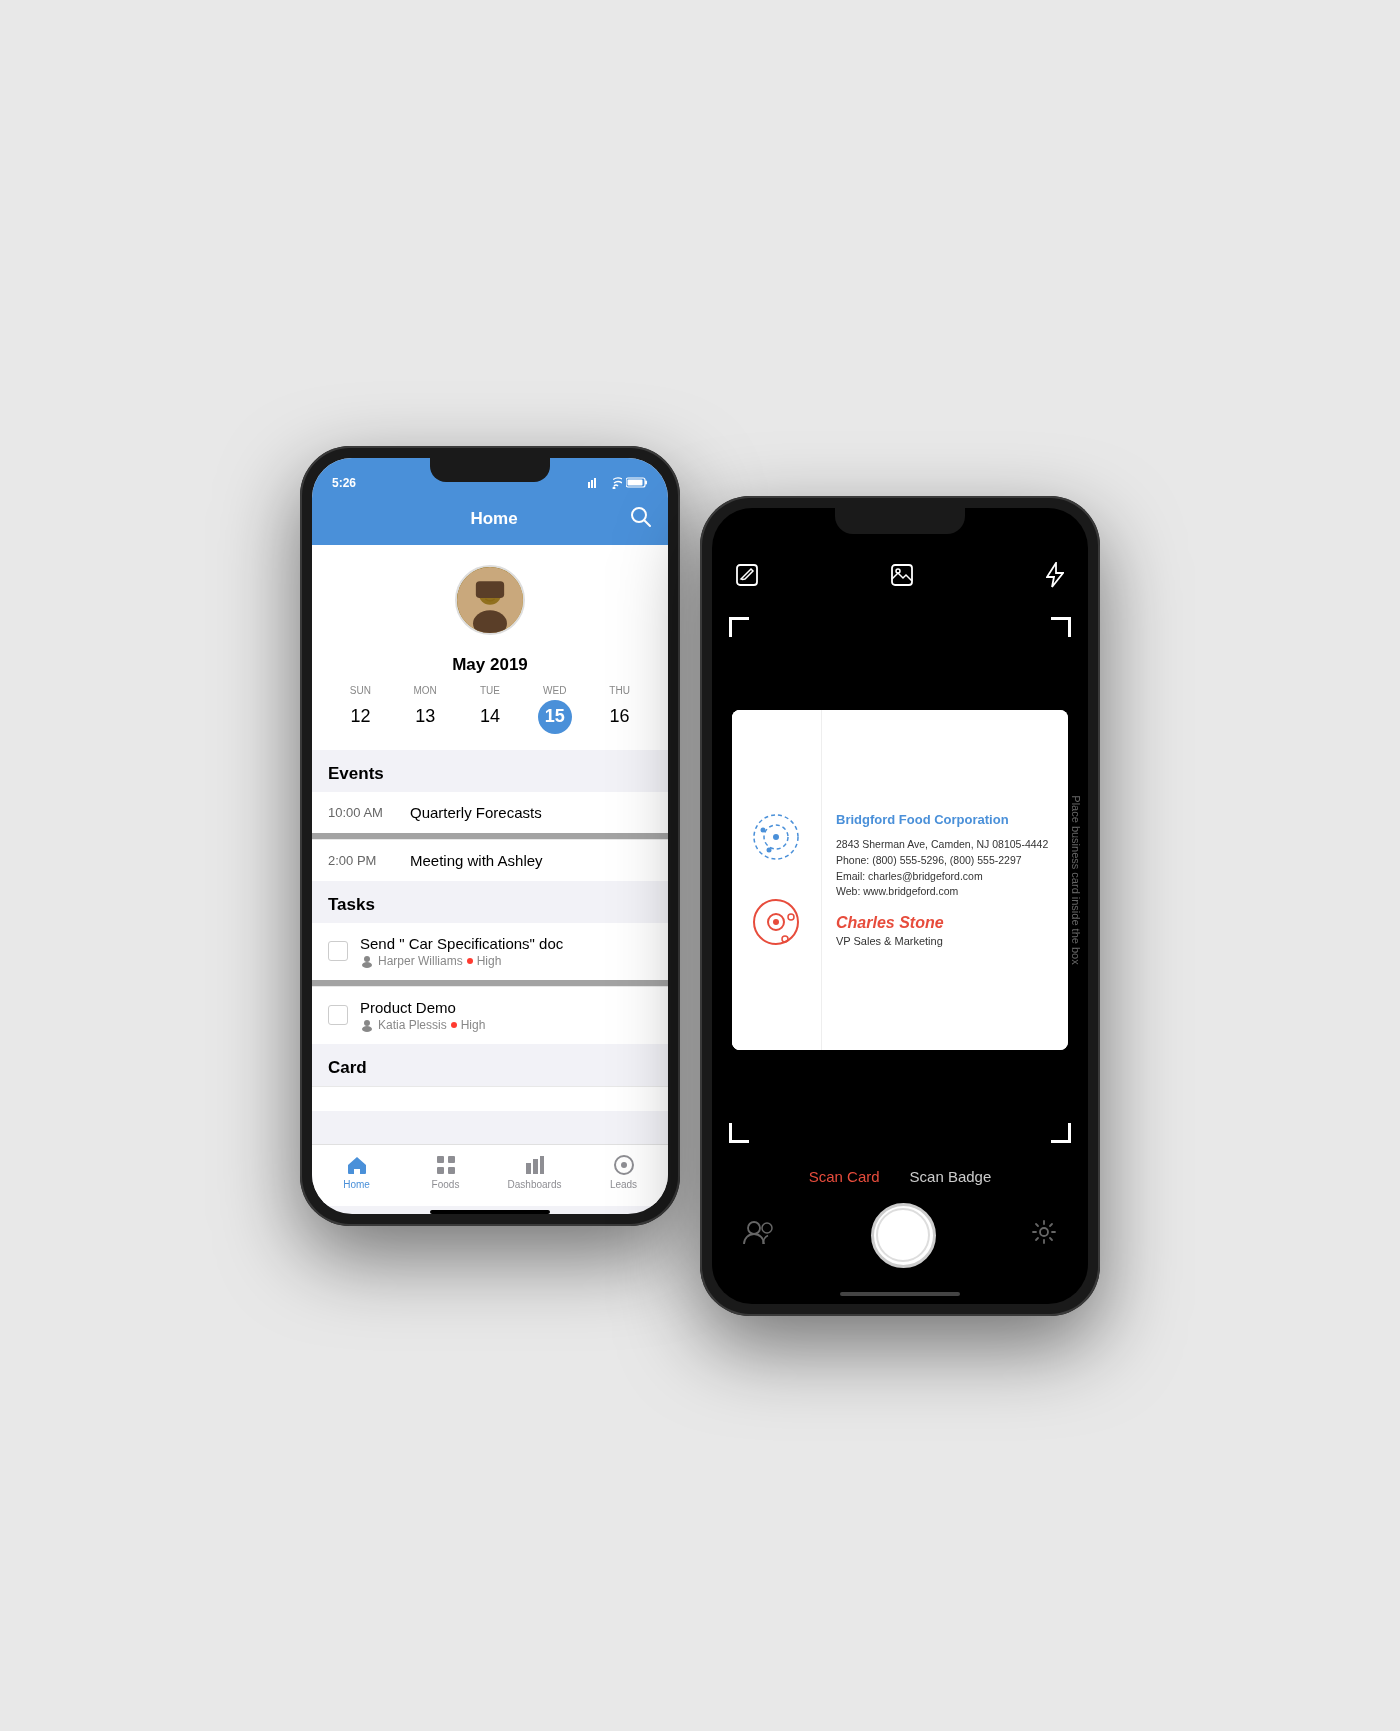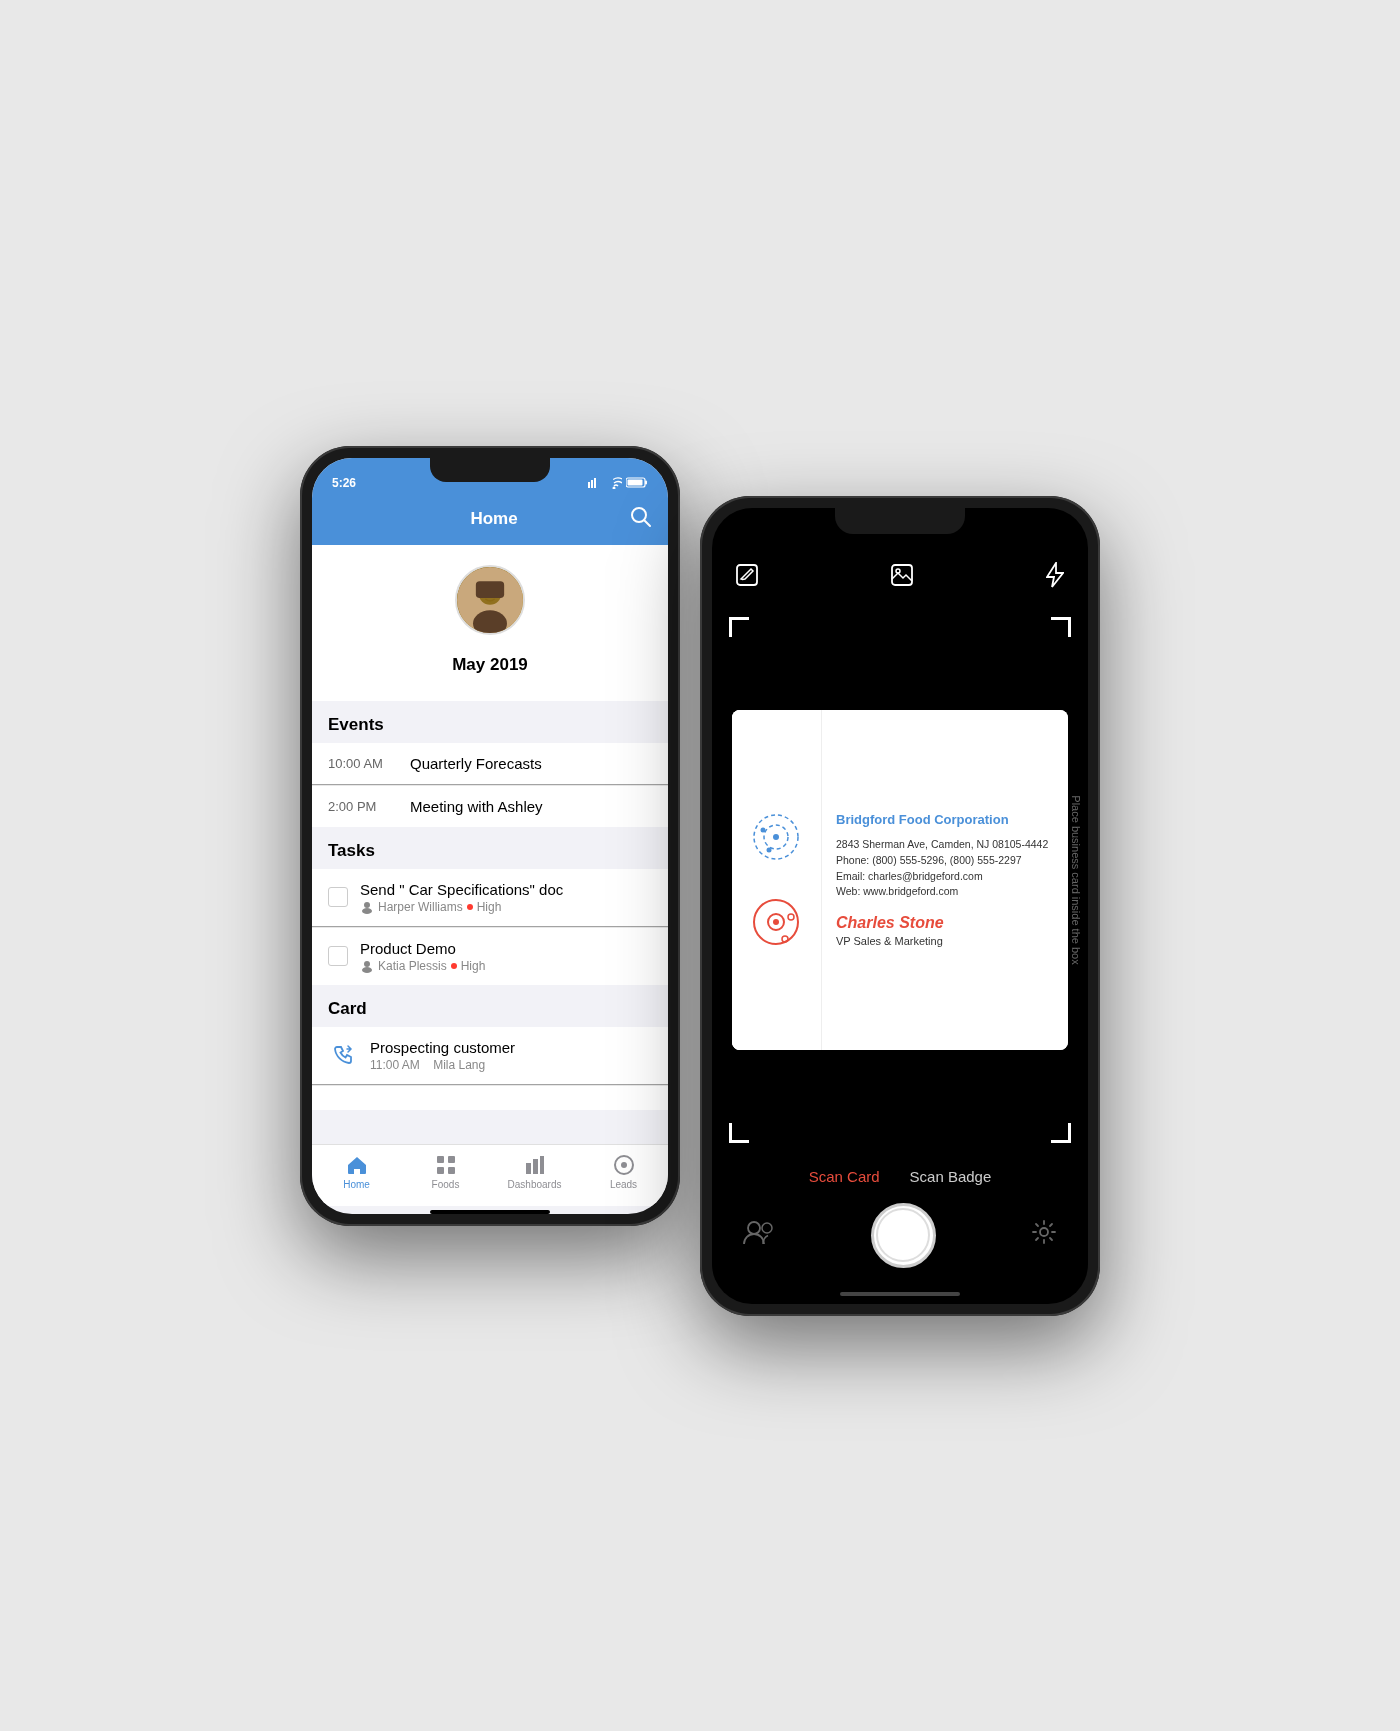--- a/index.html
+++ b/index.html
@@ -151,21 +151,21 @@
     .section-header {
       padding: 14px 16px 8px;
       font-size: 17px;
       font-weight: 700;
       color: #000;
       background: #f2f2f7;
     }
     .list-item {
       background: white;
       padding: 12px 16px;
-      border-bottom: 1px solid #a3a3a3;
+      border-bottom: 6px solid #a3a3a3;
       display: flex;
       align-items: center;
       gap: 12px;
     }
     .list-item:last-child { border-bottom: none; }
     .event-time {
       font-size: 13px;
       color: #666;
       width: 70px;
       flex-shrink: 0;
@@ -397,20 +397,42 @@
               <circle cx="30" cy="27" r="3" fill="#fff" opacity="0.9"></circle>
               <circle cx="40" cy="27" r="3" fill="#fff" opacity="0.9"></circle>
               <path d="M30 34 Q35 38 40 34" stroke="#8B6914" stroke-width="1.5" fill="none"></path>
               <rect x="20" y="15" width="30" height="18" rx="4" fill="#5a3e28"></rect>
             </svg>
           </div>
         </div>
 
         <div class="calendar-section">
           <div class="month-label">May 2019</div>
+          <div class="calendar-days">
+            <div class="cal-day">
+              <span class="cal-day-name">SUN</span>
+              <span class="cal-day-num">12</span>
+            </div>
+            <div class="cal-day">
+              <span class="cal-day-name">MON</span>
+              <span class="cal-day-num">13</span>
+            </div>
+            <div class="cal-day">
+              <span class="cal-day-name">TUE</span>
+              <span class="cal-day-num">14</span>
+            </div>
+            <div class="cal-day">
+              <span class="cal-day-name">WED</span>
+              <span class="cal-day-num active">15</span>
+            </div>
+            <div class="cal-day">
+              <span class="cal-day-name">THU</span>
+              <span class="cal-day-num">16</span>
+            </div>
+          </div>
         </div>
 
         <div class="section-header">Events</div>
         <div>
           <div class="list-item">
             <span class="event-time">10:00 AM</span>
             <span class="event-title">Quarterly Forecasts</span>
           </div>
           <div class="list-item" style="border-top: 1px solid #e8e8e8;">
             <span class="event-time">2:00 PM</span>
@@ -447,36 +469,20 @@
                 <span>Katia Plessis</span>
                 <span class="dot-high"></span>
                 <span>High</span>
               </div>
             </div>
           </div>
         </div>
 
         <div class="section-header">Card</div>
         <div>
-          <div class="list-item">
-            <div class="call-icon-wrap">
-              <svg width="24" height="24" viewBox="0 0 24 24" fill="none">
-                <path d="M6 4h4l2 4-2.5 1.5a11 11 0 0 0 5 5L16 12l4 2v4a2 2 0 0 1-2 2A16 16 0 0 1 4 6a2 2 0 0 1 2-2z" stroke="#4a90d9" stroke-width="1.8" fill="none"></path>
-                <path d="M17 3l3 3-3 3M20 6h-4" stroke="#4a90d9" stroke-width="1.5" stroke-linecap="round"></path>
-              </svg>
-            </div>
-            <div class="call-info">
-              <span class="call-title">Prospecting customer</span>
-              <div class="call-meta">
-                <span class="call-time">11:00 AM</span>
-                &nbsp;&nbsp;
-                <span>Mila Lang</span>
-              </div>
-            </div>
-          </div>
           <div class="list-item" style="border-top: 1px solid #e8e8e8;">
             
             
           </div>
         </div>
 
       </div>
 
       <div class="tab-bar">
         <div class="tab-item active">

